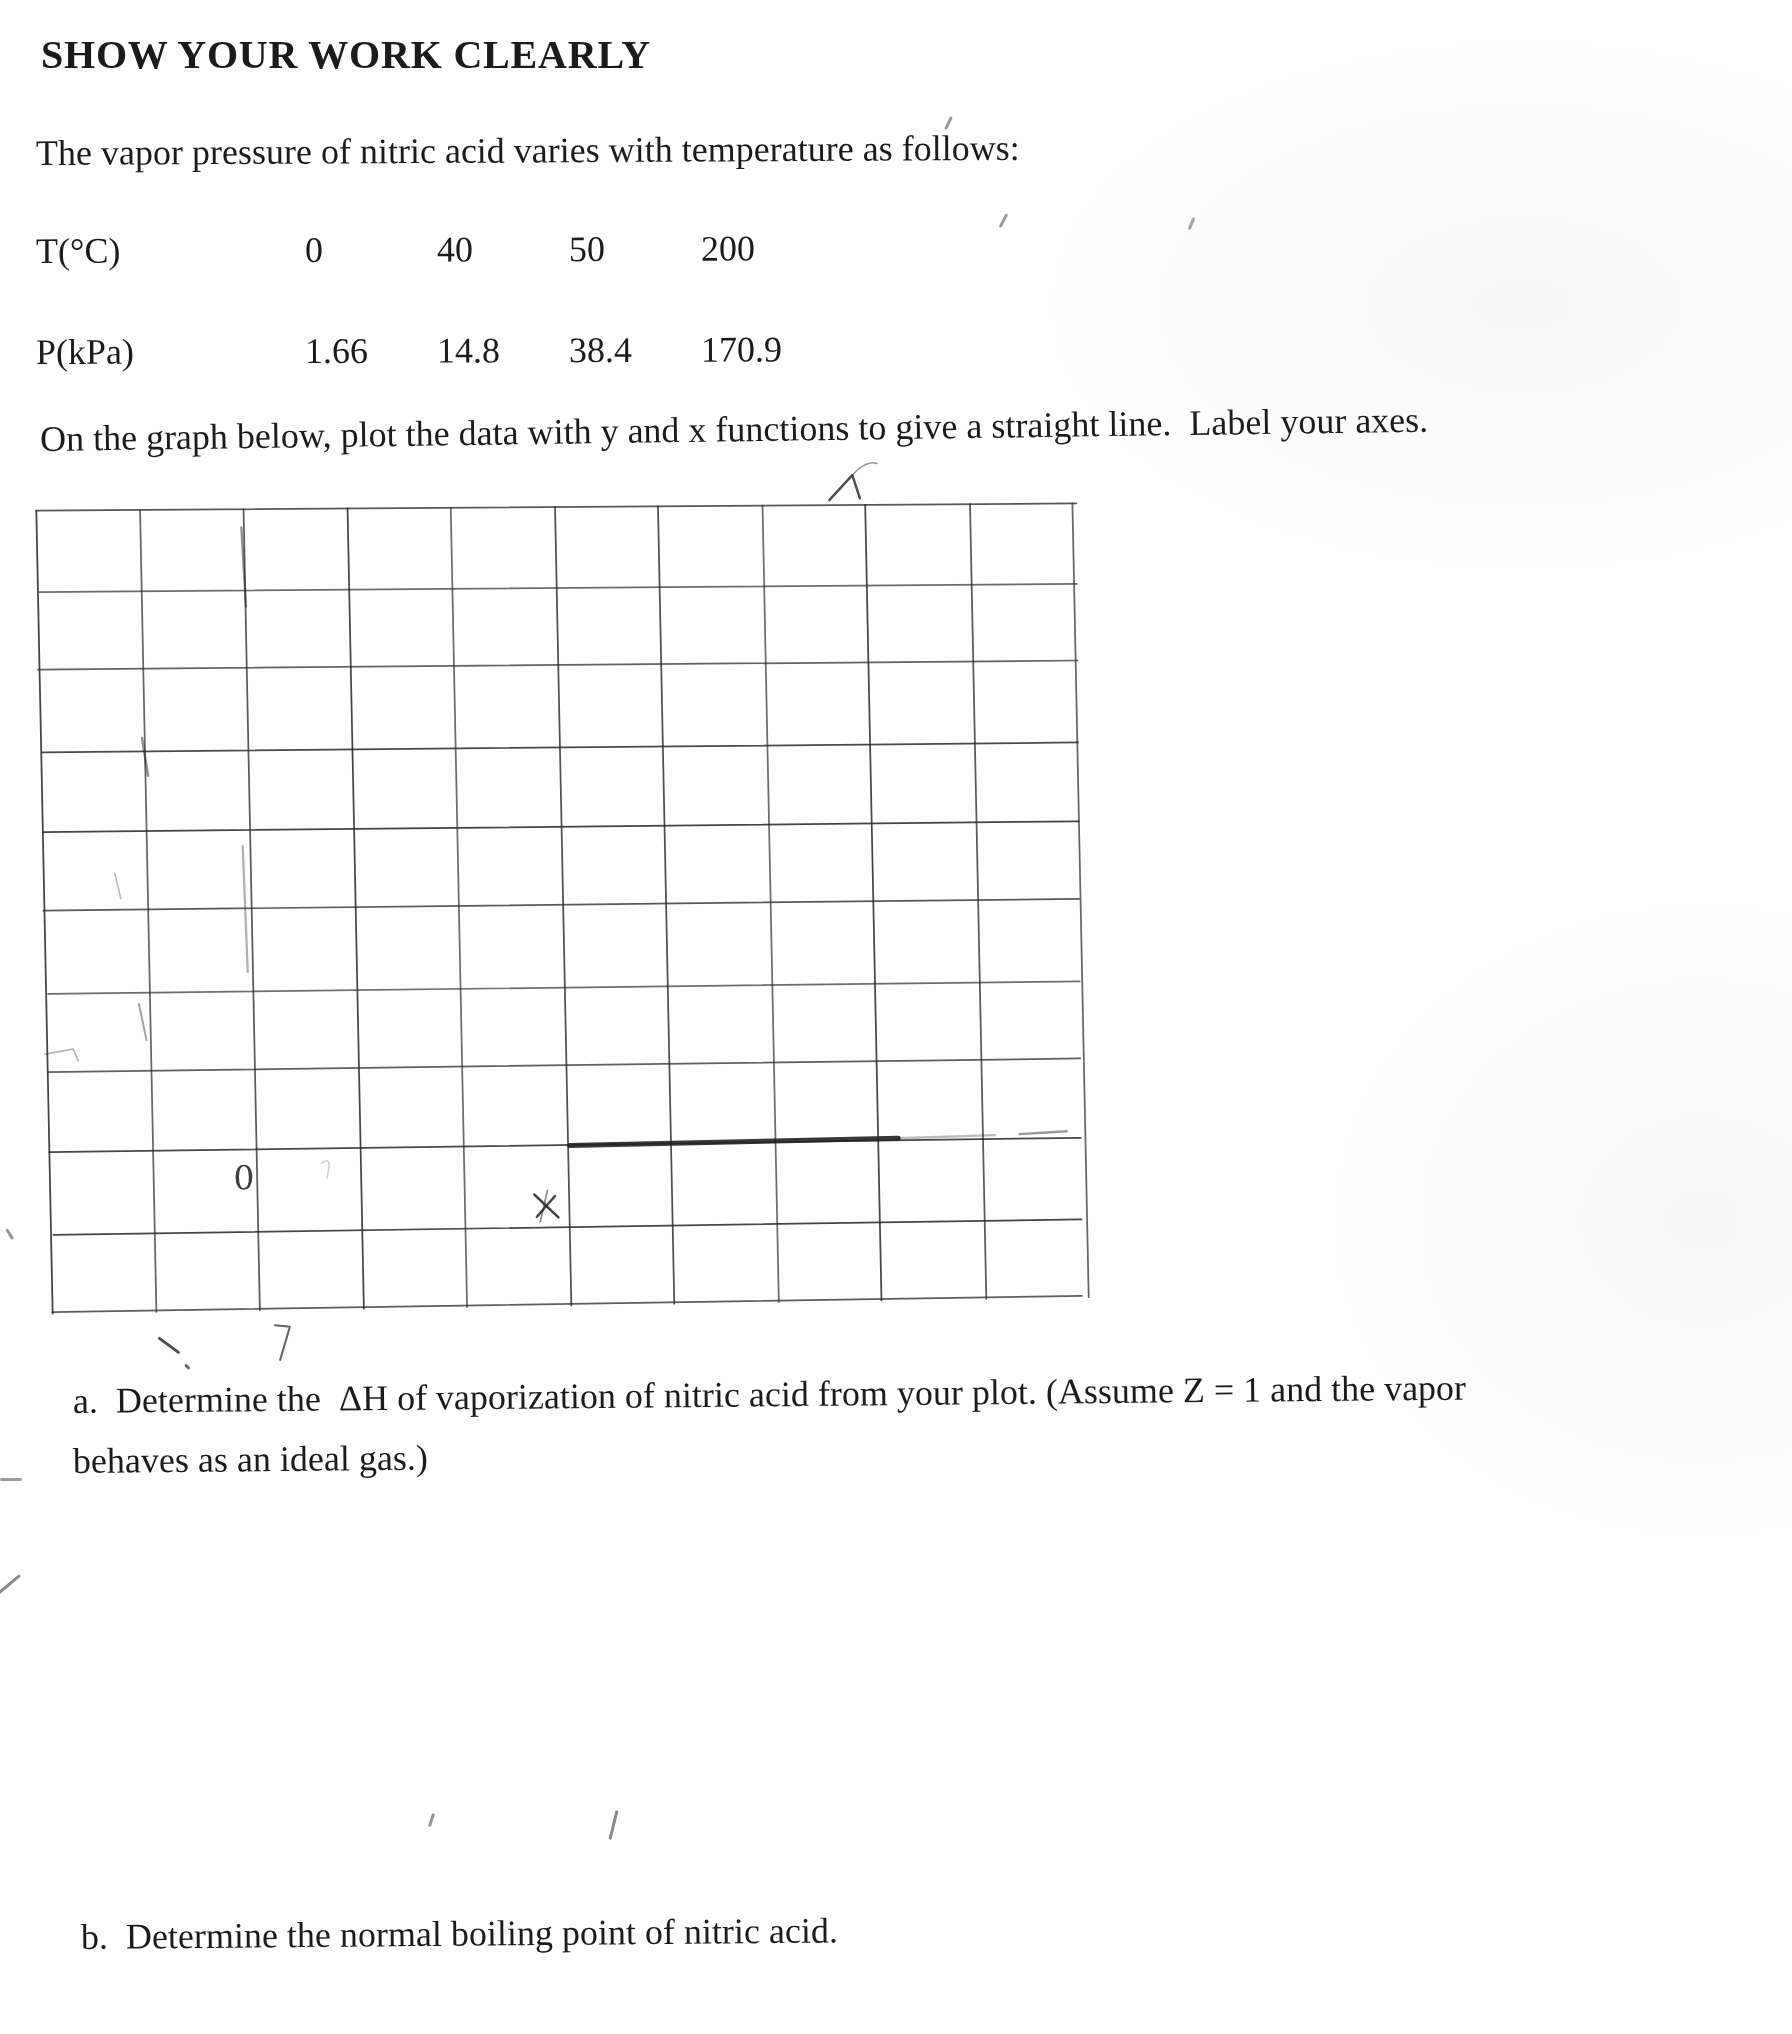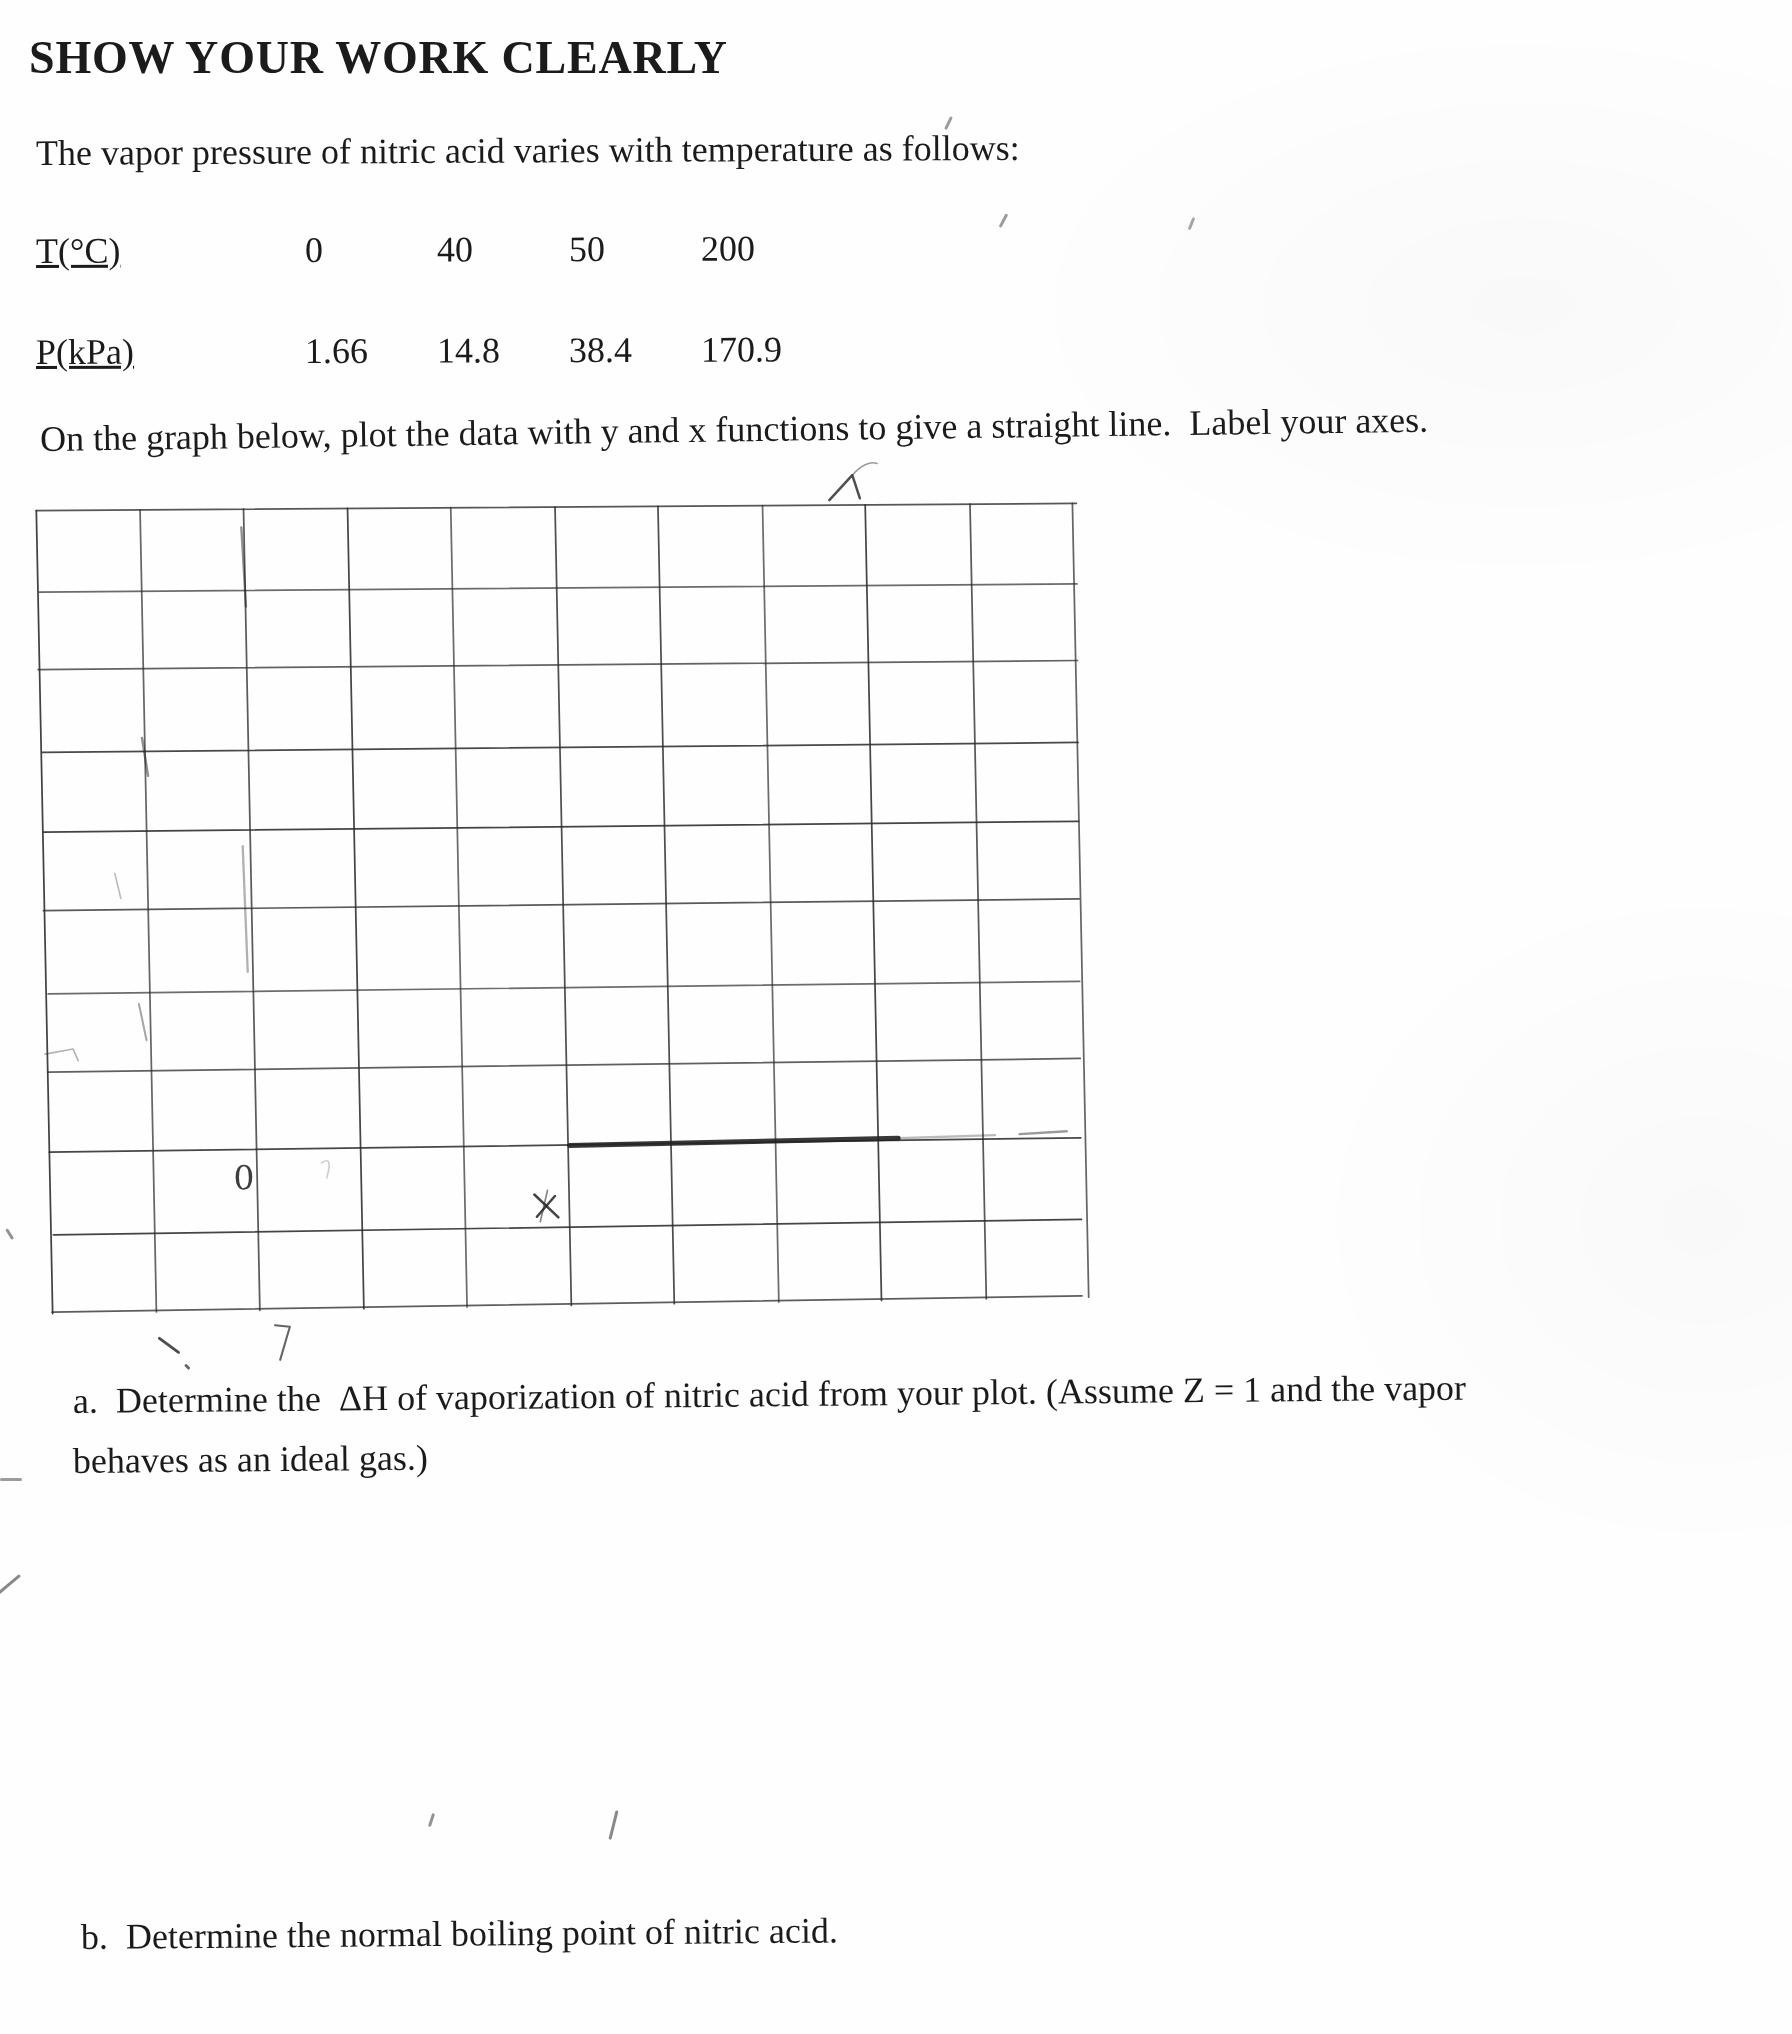--- a/index.html
+++ b/index.html
@@ -8,26 +8,26 @@
     background:
       radial-gradient(744px 413px at 85% 15%, rgba(0,0,0,0.02), rgba(0,0,0,0) 70%),
       radial-gradient(579px 496px at 95% 60%, rgba(0,0,0,0.02), rgba(0,0,0,0) 70%),
       #fefefe;
     font-family:"Liberation Serif", serif;
     color:#1b1b1b;
     position:relative;
     overflow:hidden;
   }
   .txt{position:absolute;margin:0;white-space:pre;transform-origin:left center;}
-  .heading{left:29px;top:31px;font-size:46px;letter-spacing:0.8px;}
+  .heading{left:41px;top:31px;font-size:40px;letter-spacing:0.8px;}
   .intro{left:36px;top:132px;font-size:36px;transform:rotate(-0.3deg);}
   .trow{position:absolute;left:36px;display:flex;font-size:36px;transform:rotate(-0.2deg);transform-origin:left center;}
   .trow-t{top:230px;}
   .trow-p{top:331px;}
-  .tlabel{display:inline-block;width:269px;text-decoration:underline;}
+  .tlabel{display:inline-block;width:269px;}
   .tval{display:inline-block;width:132px;}
   .instruction{left:40px;top:418px;font-size:36px;transform:rotate(-0.8deg);}
   .qa1{left:73px;top:1380px;font-size:36px;transform:rotate(-0.55deg);}
   .qa2{left:73px;top:1440px;font-size:36px;transform:rotate(-0.55deg);}
   .qb{left:81px;top:1916px;font-size:36px;transform:rotate(-0.5deg);}
   .graph-wrap{
     position:absolute;left:39px;top:507px;width:1037px;height:803px;
     transform:rotate(-0.4deg);transform-origin:center center;
   }
   .graph-wrap svg{overflow:visible;display:block;}

